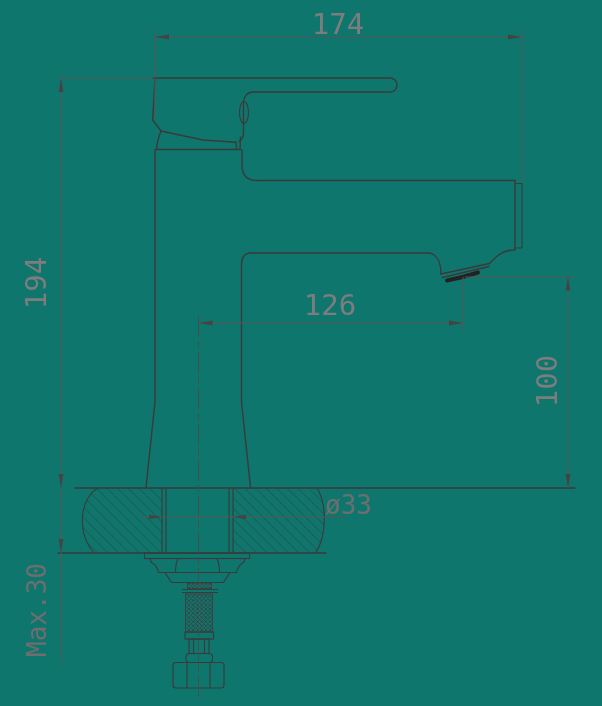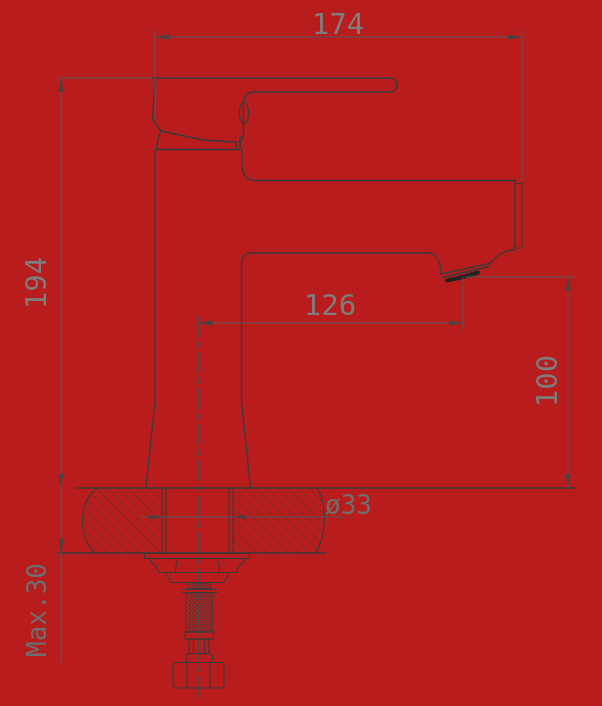--- a/index.html
+++ b/index.html
@@ -1,16 +1,16 @@
 <!DOCTYPE html>
 <html><head>
 <meta charset="utf-8">
 <style>
   html,body{margin:0;padding:0;background:#ffffff;}
-  .stage{width:602px;height:706px;position:relative;background:#b91c1c;overflow:hidden;
+  .stage{width:602px;height:706px;position:relative;background:#0f766e;overflow:hidden;
          font-family:"DejaVu Sans Mono", monospace;}
   svg{display:block;}
   text{font-family:"DejaVu Sans Mono", monospace;}
   .dimtxt{fill:#7d7d7d;font-size:29px;}
   .dimtxt-s{fill:#6e6e6e;font-size:26px;}
   .obj{stroke:#3a3a3a;stroke-width:1.4;fill:none;stroke-linejoin:round;stroke-linecap:round;}
   .objthin{stroke:#3a3a3a;stroke-width:1.1;fill:none;}
   .dim{stroke:#575757;stroke-width:1;fill:none;}
   .arr{fill:#444444;stroke:none;}
   .thick{stroke:#222222;stroke-width:4;fill:none;stroke-linecap:round;}

